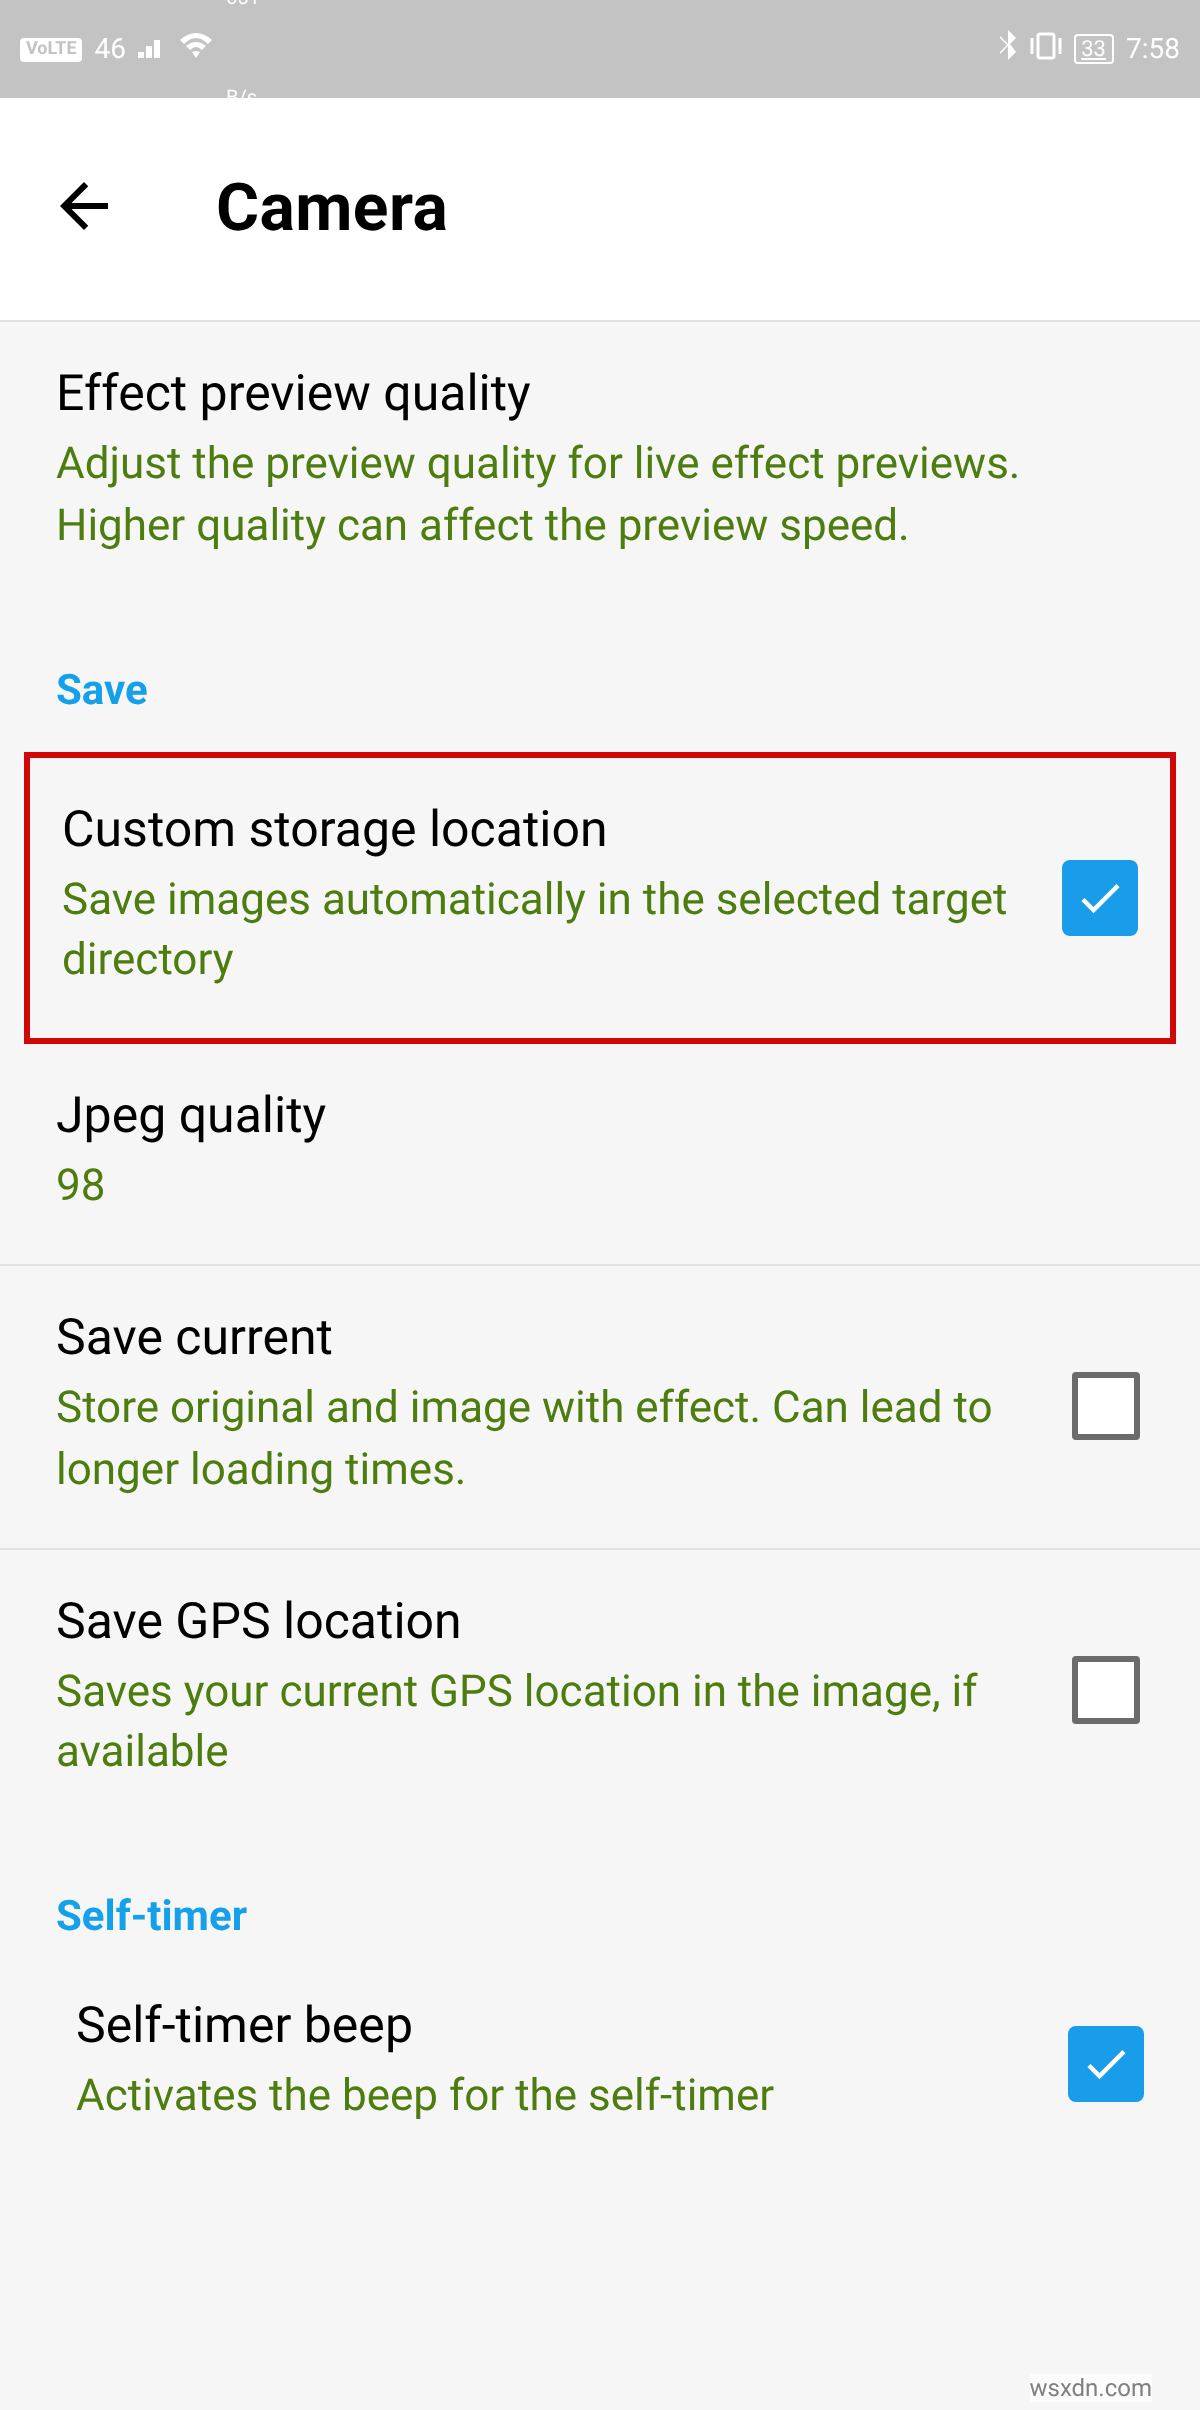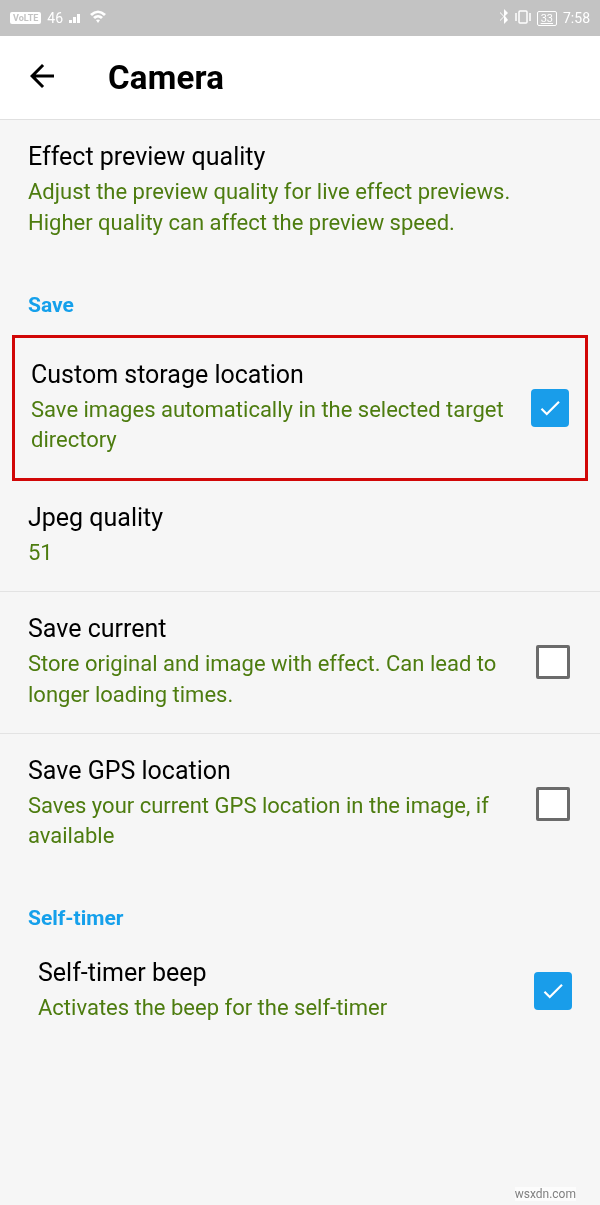--- a/index.html
+++ b/index.html
@@ -5,41 +5,41 @@
     * { margin: 0; padding: 0; box-sizing: border-box; }
     body {
       font-family: Roboto, -apple-system, BlinkMacSystemFont, "Segoe UI", Arial, sans-serif;
       width: 600px;
       height: 1205px;
       background: #f6f6f6;
       overflow: hidden;
       position: relative;
     }
     .status-bar {
-      height: 36px;
+      height: 49px;
       background: #c3c3c3;
       color: #fff;
       display: flex;
       align-items: center;
       padding: 0 10px;
       font-size: 14px;
       justify-content: space-between;
     }
     .status-left { display: flex; align-items: center; gap: 6px; }
     .status-right { display: flex; align-items: center; gap: 6px; }
     .volte-badge {
       background: #fff;
       color: #c3c3c3;
       font-size: 9px;
       font-weight: bold;
       padding: 1px 3px;
       border-radius: 2px;
     }
     .app-bar {
-      height: 84px;
+      height: 112px;
       background: #fff;
       display: flex;
       align-items: center;
       padding: 0 24px;
       border-bottom: 1px solid #e0e0e0;
     }
     .back-btn { margin-right: 48px; cursor: pointer; }
     .app-title {
       font-size: 33px;
       font-weight: 700;
@@ -188,21 +188,21 @@
             </svg>
         </div>
       </div>
     </div>
   </div>
 
 
   <div class="setting-item">
     <div class="item-text">
       <div class="item-title">Jpeg quality</div>
-      <div class="item-subtitle">51</div>
+      <div class="item-subtitle">98</div>
     </div>
   </div>
 
   <div class="setting-item">
     <div class="item-text">
       <div class="item-title">Save current</div>
       <div class="item-subtitle">Store original and image with effect. Can lead to longer loading times.</div>
     </div>
     <div class="checkbox">
       <div class="checkbox-empty"></div>

